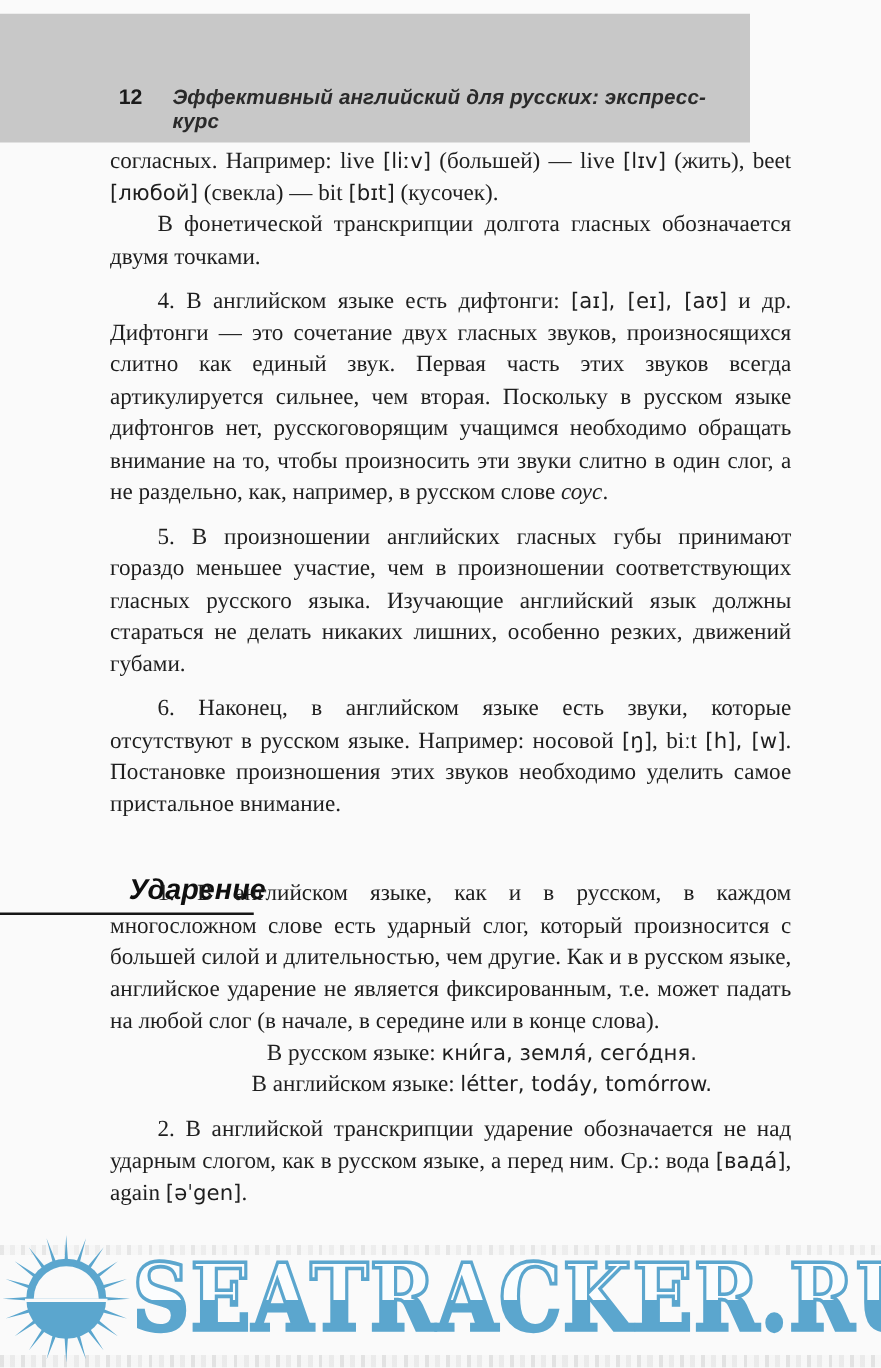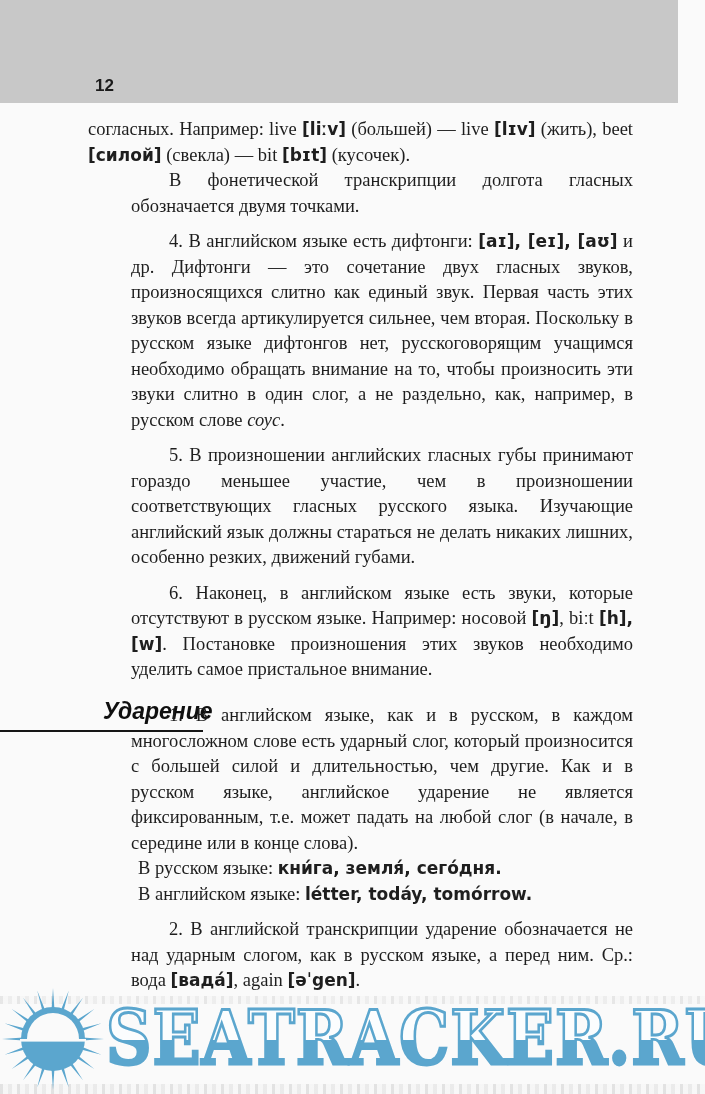--- a/index.html
+++ b/index.html
@@ -2,43 +2,43 @@
 <html><head>
 <meta charset="utf-8">
 <style>
   html,body{margin:0;padding:0;}
   body{
     width:705px;height:1094px;position:relative;overflow:hidden;
     background:#fafafa;
     font-family:"Liberation Serif",serif;
   }
   .header-band{
-    position:absolute;left:0;top:0;width:678px;height:103px;
+    position:absolute;left:0;top:11px;width:600px;height:103px;
     background:#c8c8c8;
   }
   .header-inner{
     position:absolute;left:95px;bottom:7px;
     display:flex;align-items:baseline;gap:24px;
     font-family:"Liberation Sans",sans-serif;
   }
   .page-number{font-weight:700;font-size:17px;color:#1b1b1b;}
   .running-title{font-style:italic;font-weight:700;font-size:16.5px;color:#2a2a2a;letter-spacing:.1px;}
 
   .content{
     position:absolute;left:88px;width:545px;
     font-size:18.5px;line-height:25.5px;color:#1e1e1e;
     text-align:justify;
   }
   .content-top{top:117px;}
   .content-bottom{top:703px;}
   .para{margin:0;}
-  .para.ind{text-indent:38px;margin-left:43px;}
-  .para.ex{text-indent:50px;text-align:left;}
+  .para.ind{text-indent:38px;}
+  .para.ex{text-indent:50px;text-align:center;}
   .para.mt{margin-top:10px;}
-  .run-sans{font-family:"DejaVu Sans",sans-serif;font-size:17px;font-weight:bold;}
+  .run-sans{font-family:"DejaVu Sans",sans-serif;font-size:17px;}
   .run-i{font-style:italic;}
 
   .section-heading-wrap{
     position:absolute;left:0;top:698px;width:203px;
     border-bottom:2.5px solid #161616;padding-bottom:5px;
   }
   .section-heading{
     margin:0;padding-left:103px;
     font-family:"Liberation Sans",sans-serif;
     font-style:italic;font-weight:700;font-size:23px;color:#0f0f0f;
@@ -62,25 +62,26 @@
   .wm-layer{position:absolute;left:0;top:0;}
   .wm-outline{color:#fbfdfe;-webkit-text-stroke:2.5px #5ba6ce;}
   .wm-fill{clip-path:inset(52% 0 0 0);}
 </style>
 </head>
 <body>
 
 <div class="header-band" style="background: rgb(200, 200, 200);">
   <div class="header-inner">
     <span class="page-number">12</span>
+    <span class="running-title">Эффективный английский для русских: экспресс-курс</span>
   </div>
 </div>
 
 <div class="content content-top">
-    <p class="para cont"><span>согласных. Например: live </span><span class="run-sans">[liːv]</span><span> (большей) — live </span><span class="run-sans">[lɪv]</span><span> (жить), beet </span><span class="run-sans">[силой]</span><span> (свекла) — bit </span><span class="run-sans">[bɪt]</span><span> (кусочек).</span></p>
+    <p class="para cont"><span>согласных. Например: live </span><span class="run-sans">[liːv]</span><span> (большей) — live </span><span class="run-sans">[lɪv]</span><span> (жить), beet </span><span class="run-sans">[любой]</span><span> (свекла) — bit </span><span class="run-sans">[bɪt]</span><span> (кусочек).</span></p>
     <p class="para ind"><span>В фонетической транскрипции долгота гласных обозначается двумя точками.</span></p>
     <p class="para ind mt"><span>4. В английском языке есть дифтонги: </span><span class="run-sans">[aɪ], [eɪ], [aʊ]</span><span> и др. Дифтонги — это сочетание двух гласных звуков, произносящихся слитно как единый звук. Первая часть этих звуков всегда артикулируется сильнее, чем вторая. Поскольку в русском языке дифтонгов нет, русскоговорящим учащимся необходимо обращать внимание на то, чтобы произносить эти звуки слитно в один слог, а не раздельно, как, например, в русском слове </span><span class="run-i">соус</span><span>.</span></p>
     <p class="para ind mt"><span>5. В произношении английских гласных губы принимают гораздо меньшее участие, чем в произношении соответствующих гласных русского языка. Изучающие английский язык должны стараться не делать никаких лишних, особенно резких, движений губами.</span></p>
     <p class="para ind mt"><span>6. Наконец, в английском языке есть звуки, которые отсутствуют в русском языке. Например: носовой </span><span class="run-sans">[ŋ]</span><span>, biːt </span><span class="run-sans">[h], [w]</span><span>. Постановке произношения этих звуков необходимо уделить самое пристальное внимание.</span></p>
   </div>
 
 <div class="section-heading-wrap">
   <h2 class="section-heading">Ударение</h2>
 </div>
 

